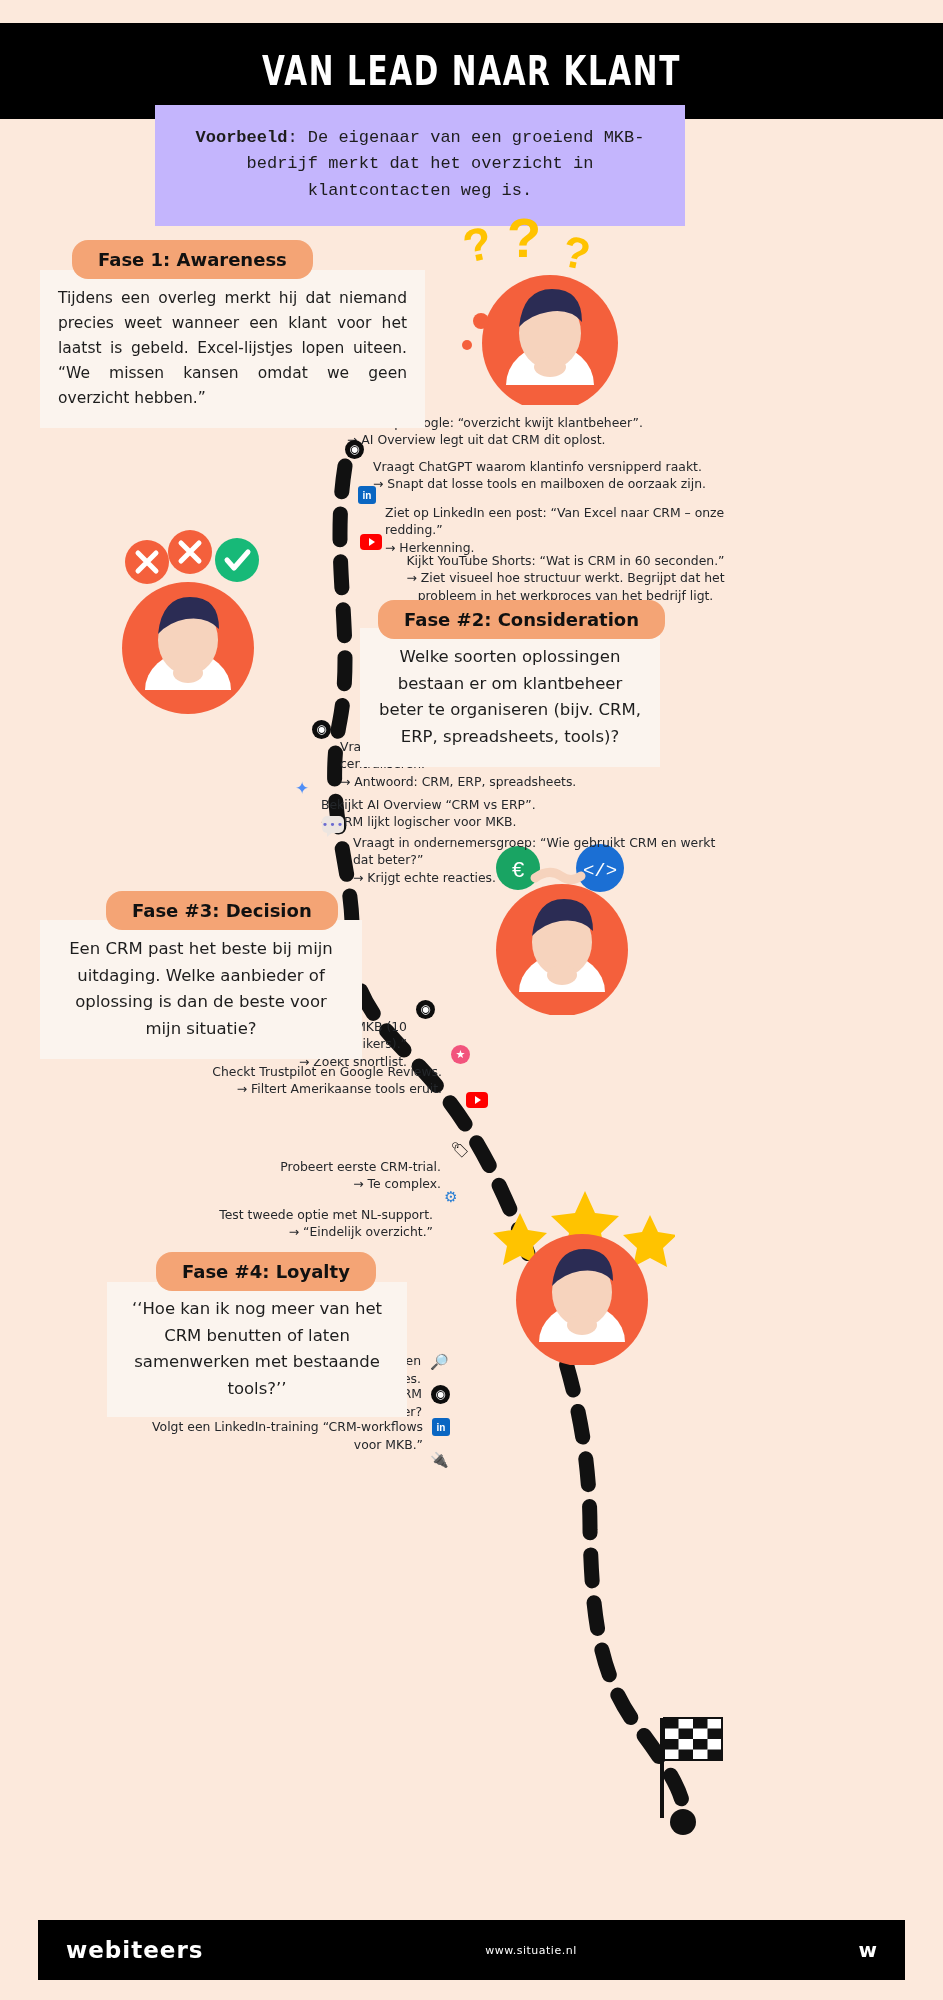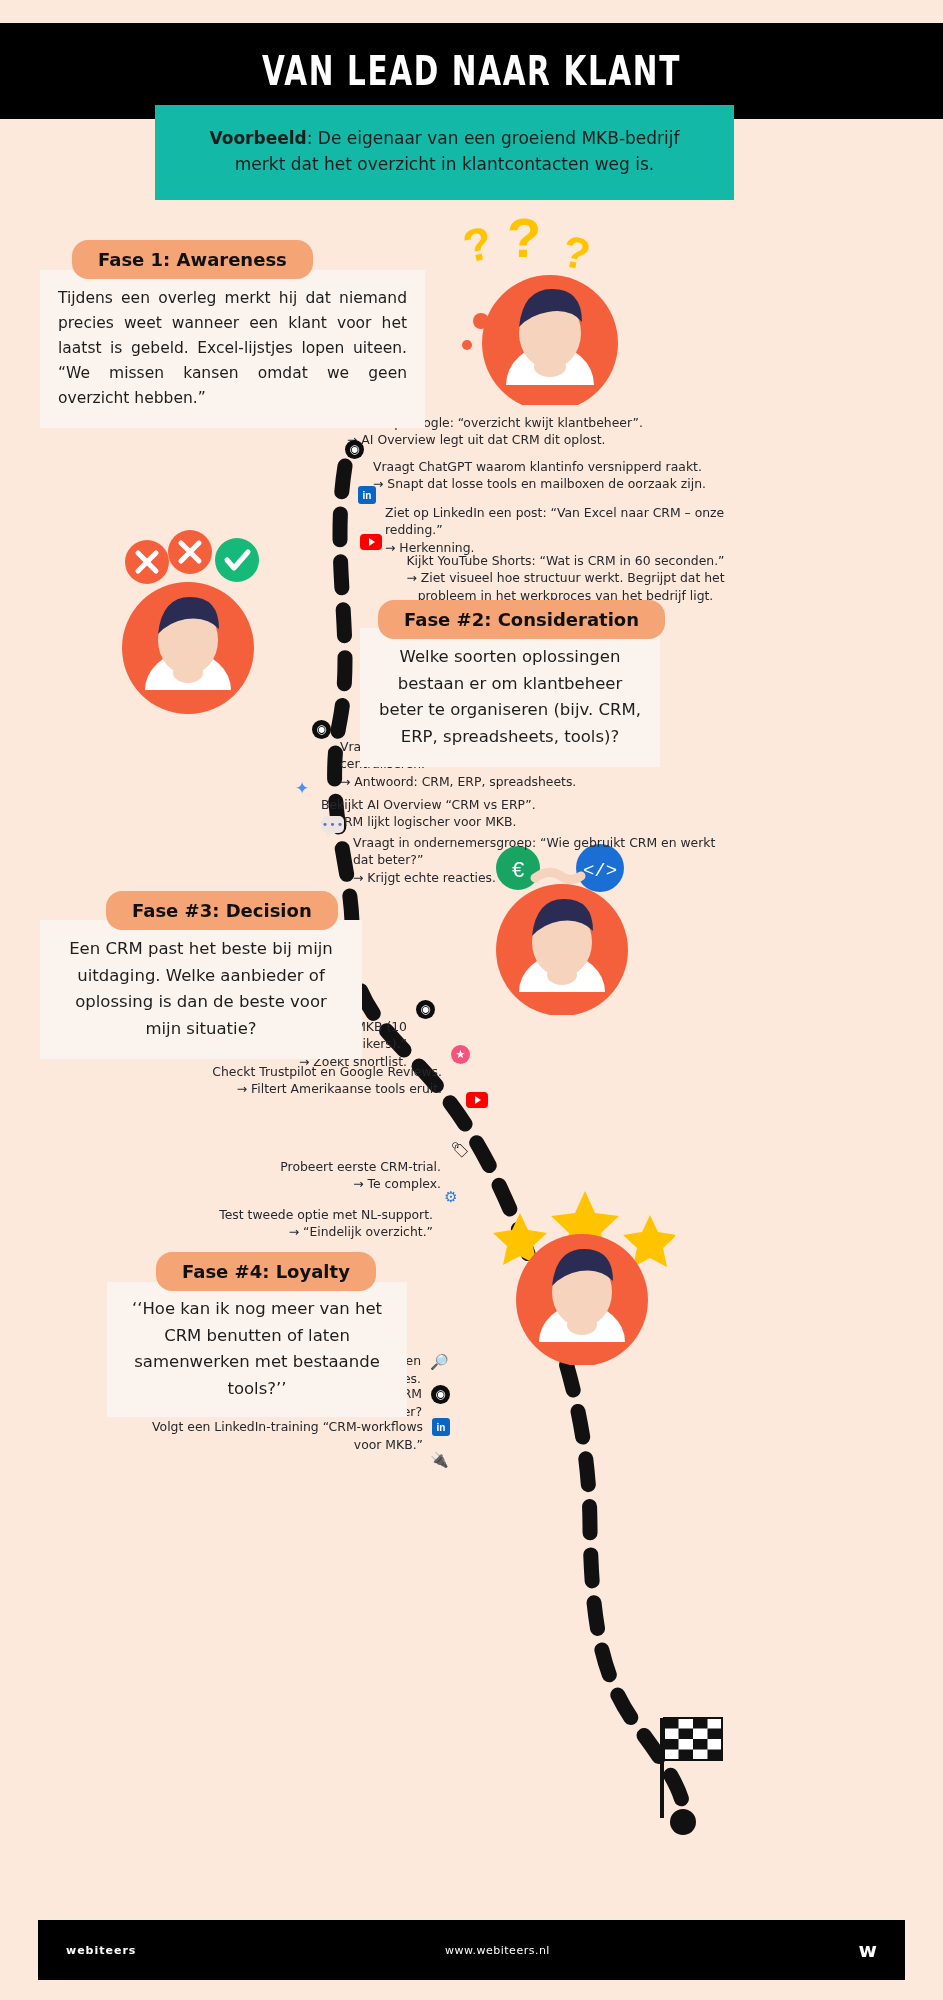--- a/index.html
+++ b/index.html
@@ -26,27 +26,28 @@
     font-weight: 900;
     font-size: 40px;
     letter-spacing: 2px;
     text-align: center;
     line-height: 96px;
     transform: scaleX(0.82);
   }
   .intro-card {
     position: absolute;
     left: 155px; top: 105px;
-    width: 579px;
-    background: #14b8a6;
+    width: 530px;
+    background: #c4b5fd;
     padding: 20px 36px 22px;
     text-align: center;
     font-size: 17px;
     line-height: 1.55;
     color: #1d1d1d;
+    font-family: Liberation Mono, monospace;
   }
   .intro-card b { font-weight: 700; }
 
   
   .pill {
     position: absolute;
     background: #f4a475;
     border-radius: 16px;
     color: #111;
     font-weight: 700;
@@ -162,21 +163,21 @@
   .footer {
     position: absolute;
     left: 38px; top: 1920px;
     width: 867px; height: 60px;
     background: #000;
     display: flex; align-items: center;
     padding: 0 28px;
     color: #fff;
   }
   .footer .brand {
-    font-weight: 700; font-size: 11px; letter-spacing: 1px;
+    font-weight: 700; font-size: 23px; letter-spacing: 1px;
   }
   .footer .url {
     flex: 1; text-align: center; font-size: 11px; letter-spacing: .5px;
   }
   .footer .mark { font-size: 20px; font-weight: 700; }
 </style>
 </head>
 <body>
 
 <div class="title-bar">
@@ -387,15 +388,15 @@
   <span class="stxt">Volgt een LinkedIn-training “CRM-workflows voor MKB.”</span>
   <span class="ico li">in</span>
 </div>
 
 <div class="step ra" style="left:180px; top:1450px; width:270px; justify-content:flex-end;">
   <span class="ico plug">🔌</span>
 </div>
 
 <div class="footer">
   <div class="brand">webiteers</div>
-  <div class="url">www.webiteers.nl</div>
+  <div class="url">www.situatie.nl</div>
   <div class="mark">ᴡ</div>
 </div>
 
 </body></html>

